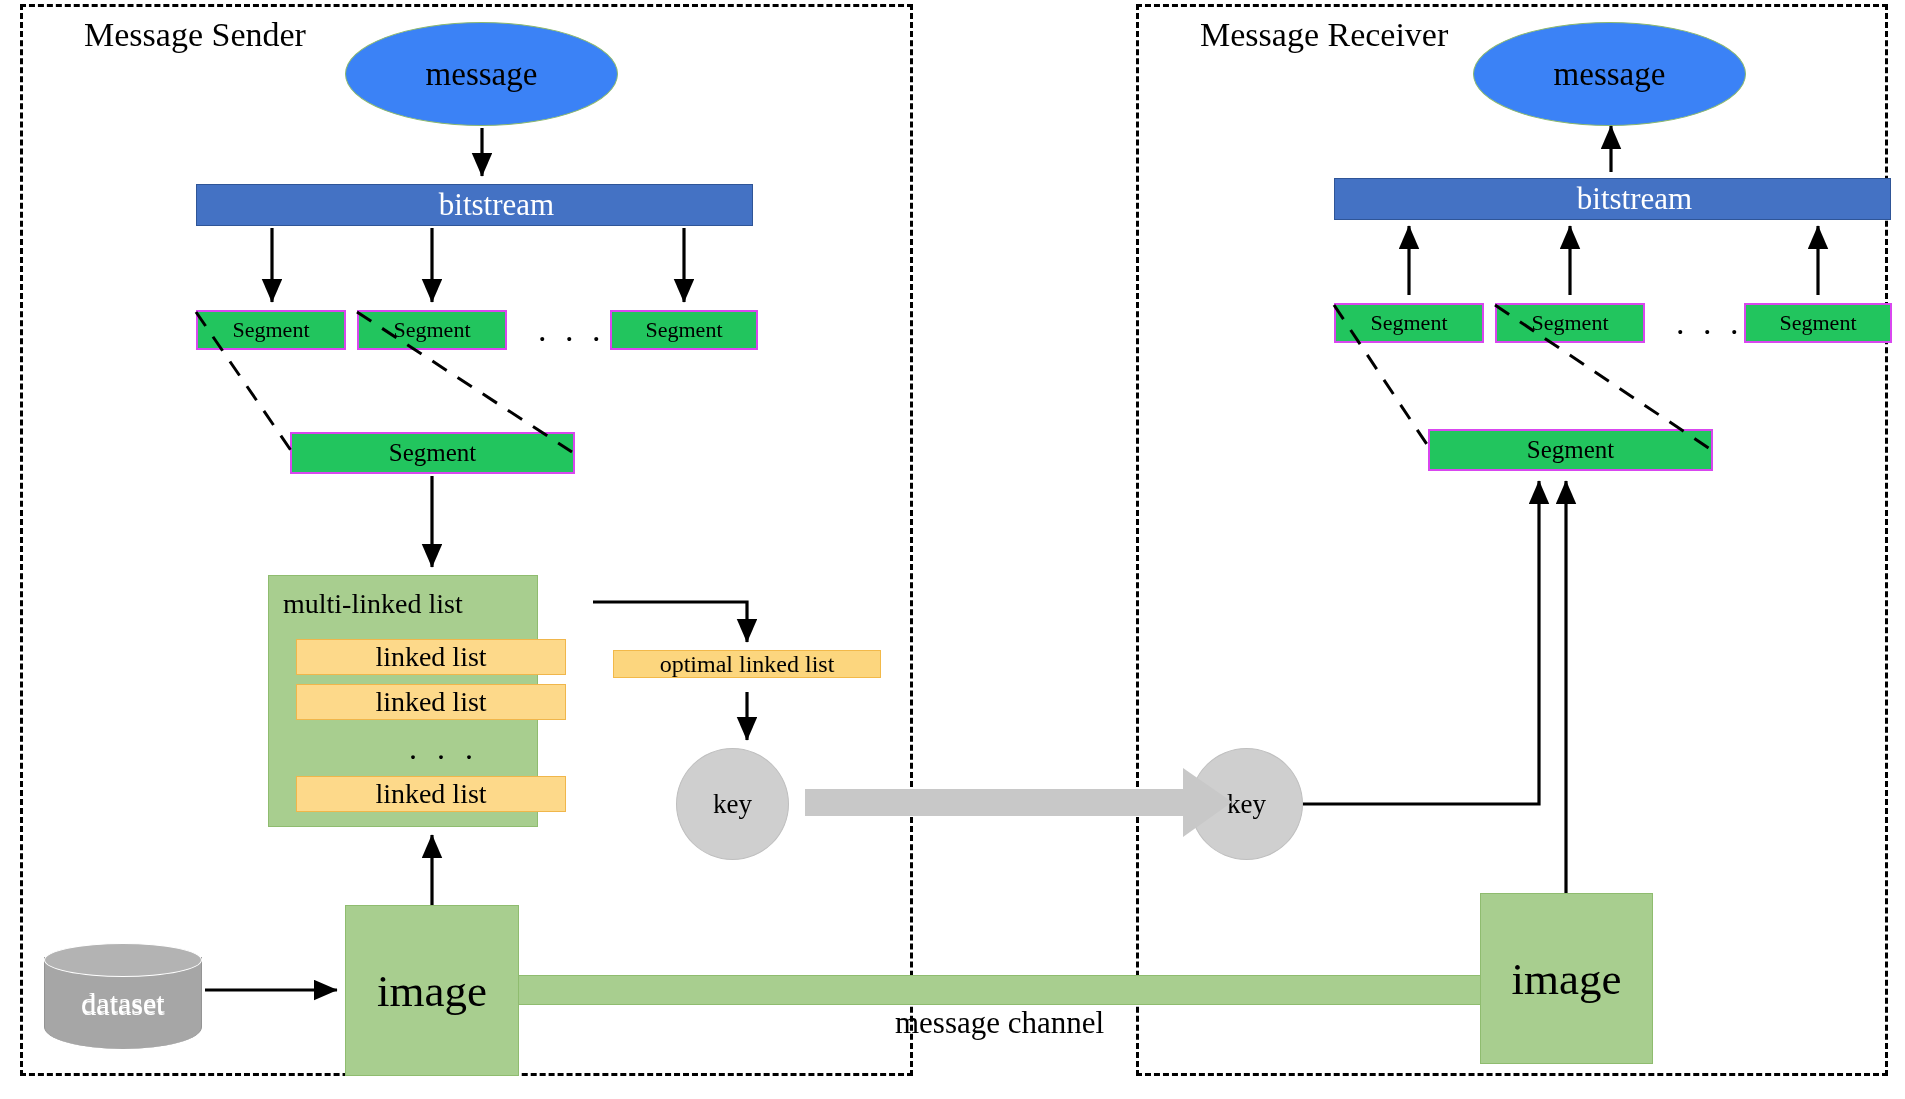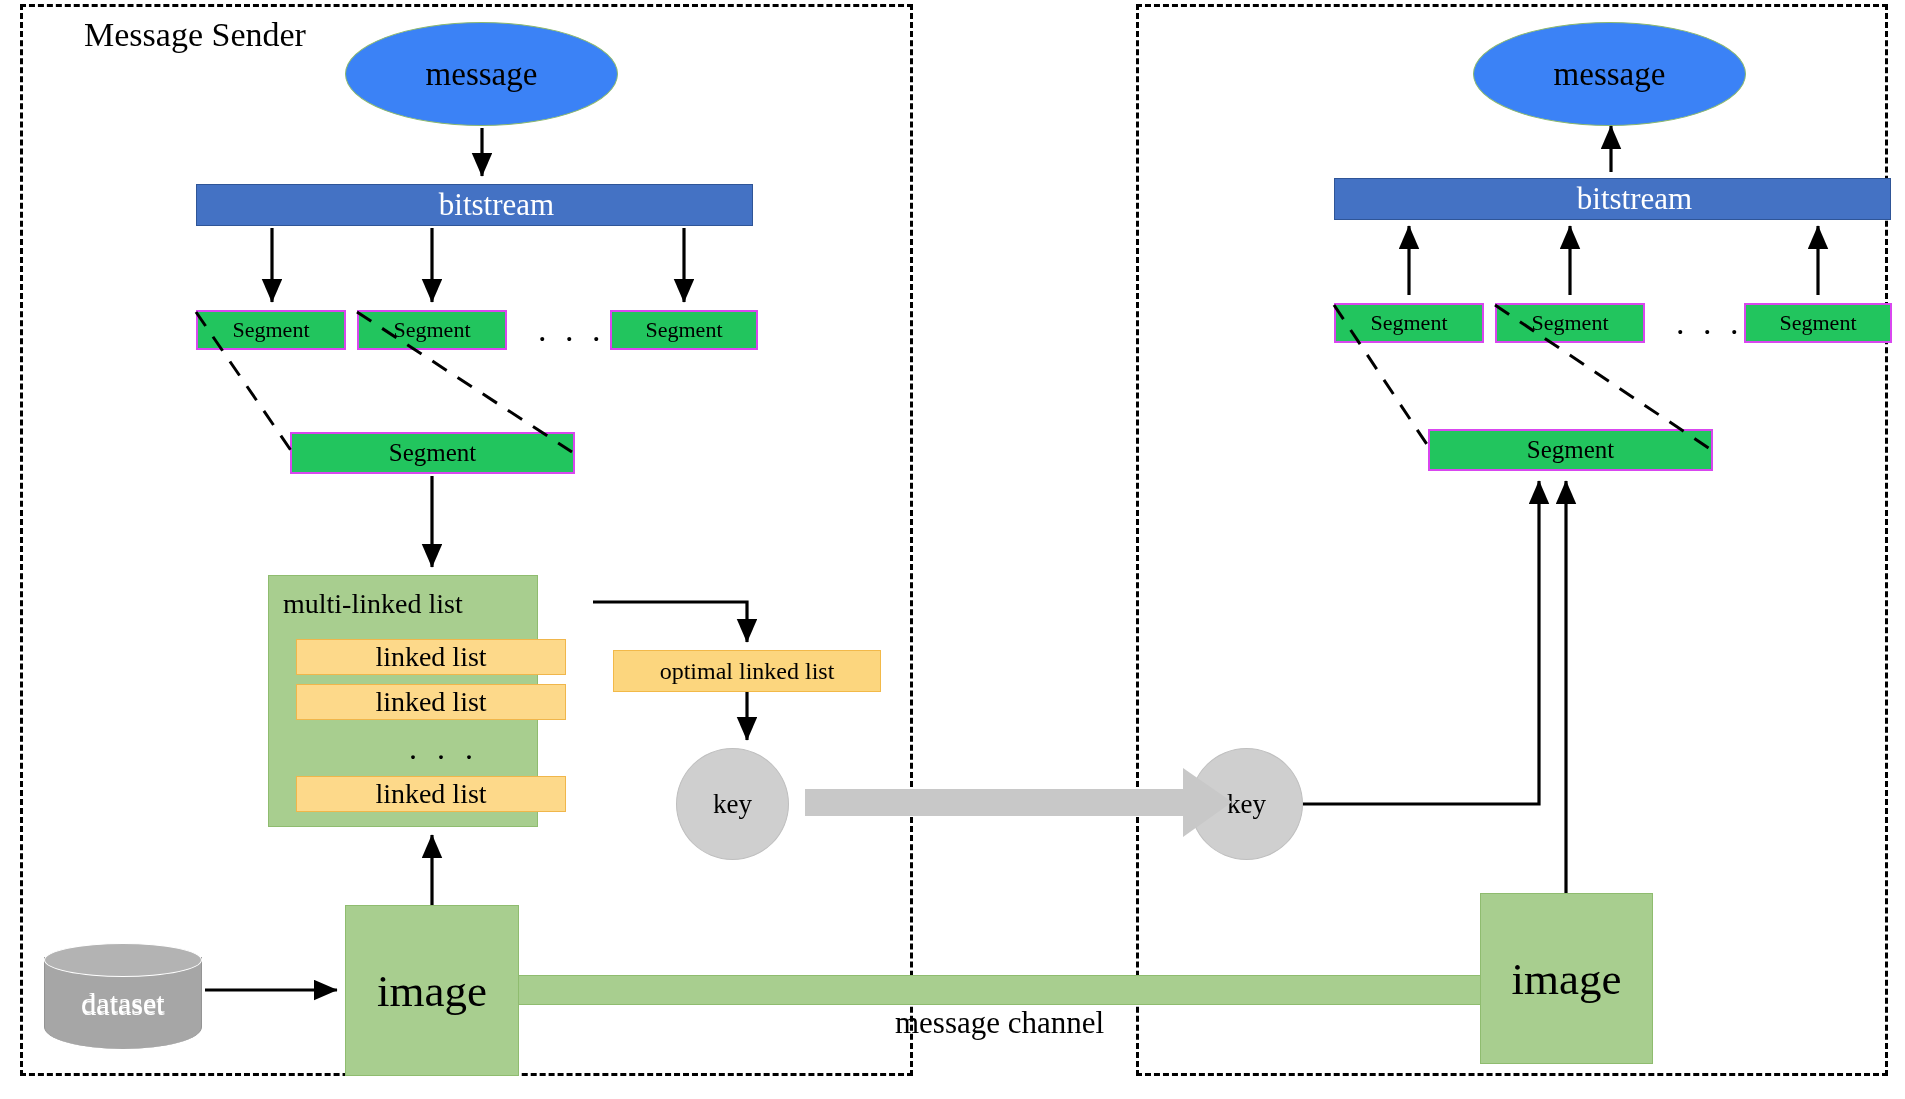--- a/index.html
+++ b/index.html
@@ -169,41 +169,42 @@
 </style>
 </head>
 <body>
 
 <div id="canvas">
 
   <div class="abs party-box" style="left:20px; top:4px; width:893px; height:1072px;"></div>
   <div class="abs party-title" style="left:40px; top:18px;">Message Sender</div>
 
   <div class="abs party-box" style="left:1136px; top:4px; width:752px; height:1072px;"></div>
+  <div class="abs party-title" style="left:1156px; top:18px;">Message Receiver</div>
 
   <div class="abs ellipse" style="left:345px; top:22px; width:273px; height:104px;">message</div>
 
   <div class="abs bitstream" style="left:196px; top:184px; width:557px; height:42px;">bitstream</div>
 
   <div class="abs segment" style="left:196px; top:310px; width:150px; height:40px;">Segment</div>
   <div class="abs segment" style="left:357px; top:310px; width:150px; height:40px;">Segment</div>
   <div class="abs dots" style="left:538px; top:313px;">. . .</div>
   <div class="abs segment" style="left:610px; top:310px; width:148px; height:40px;">Segment</div>
 
   <div class="abs segment big" style="left:290px; top:432px; width:285px; height:42px;">Segment</div>
 
   <div class="abs green-block" style="left:268px; top:575px; width:270px; height:252px;">
     <span class="mll-label">multi-linked list</span>
     <div class="abs llist" style="left:27px; top:63px; width:270px; height:36px;">linked list</div>
     <div class="abs llist" style="left:27px; top:108px; width:270px; height:36px;">linked list</div>
     <span class="mll-dots" style="left:140px; top:154px;">. . .</span>
     <div class="abs llist" style="left:27px; top:200px; width:270px; height:36px;">linked list</div>
   </div>
 
-  <div class="abs optimal" style="left:613px; top:650px; width:268px; height:42px;">optimal linked list</div>
+  <div class="abs optimal" style="left:613px; top:650px; width:268px; height:28px;">optimal linked list</div>
 
   <div class="abs grey-pipe" style="left:805px; top:789px; width:378px; height:27px;"></div>
 
   <div class="abs key-circle" style="left:676px; top:748px; width:113px; height:112px;">key</div>
 
   <div class="abs key-circle" style="left:1190px; top:748px; width:113px; height:112px;">key</div>
 
   <div class="abs" style="left:44px; top:943px; width:128px; height:106px;">
     <div class="abs cyl-body" style="left:0; top:14px; width:158px; height:92px;">dataset</div>
     <div class="abs cyl-top" style="left:0; top:0; width:158px; height:34px;"></div>

